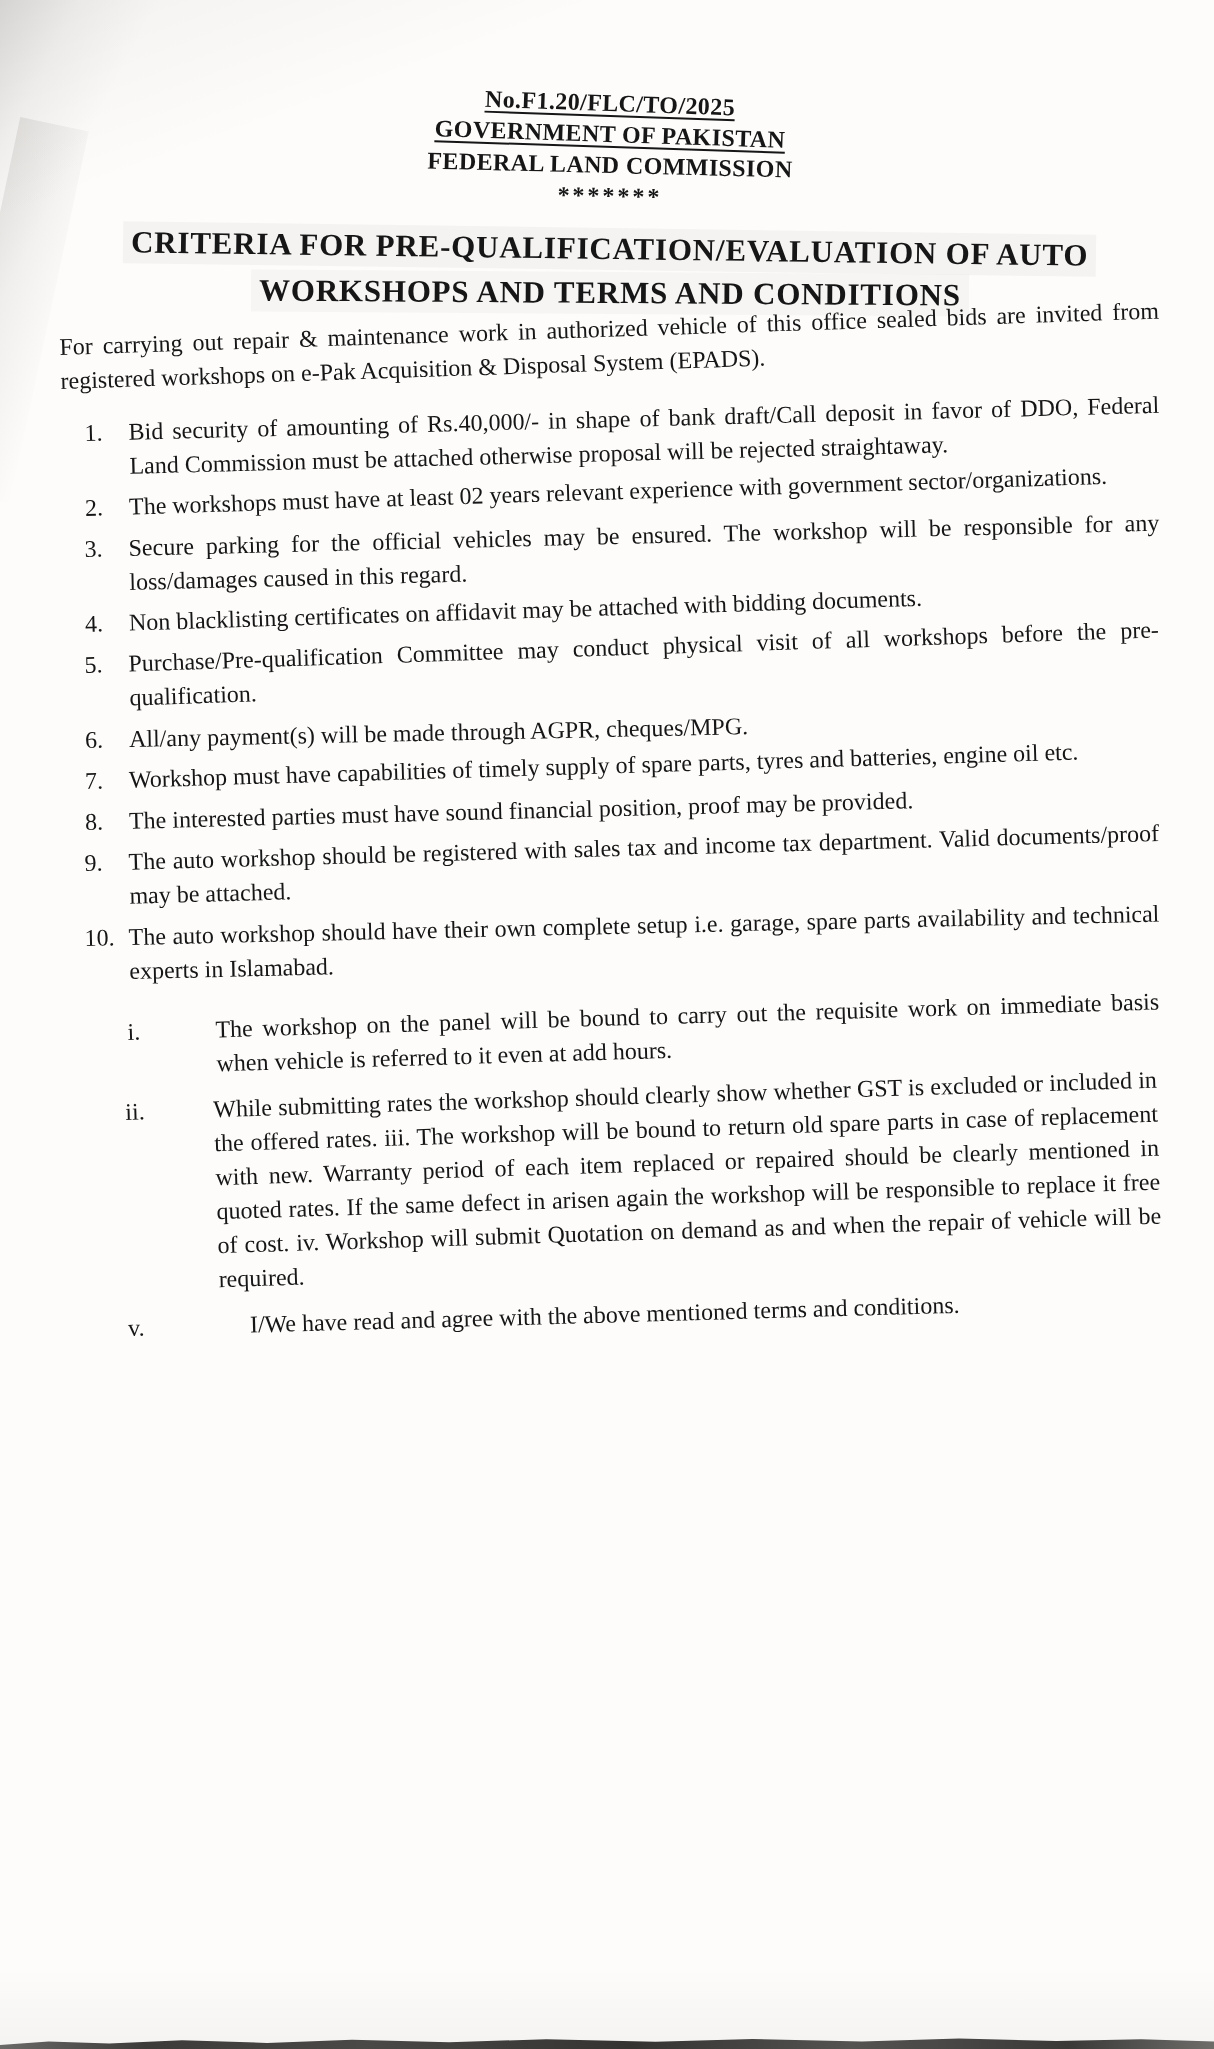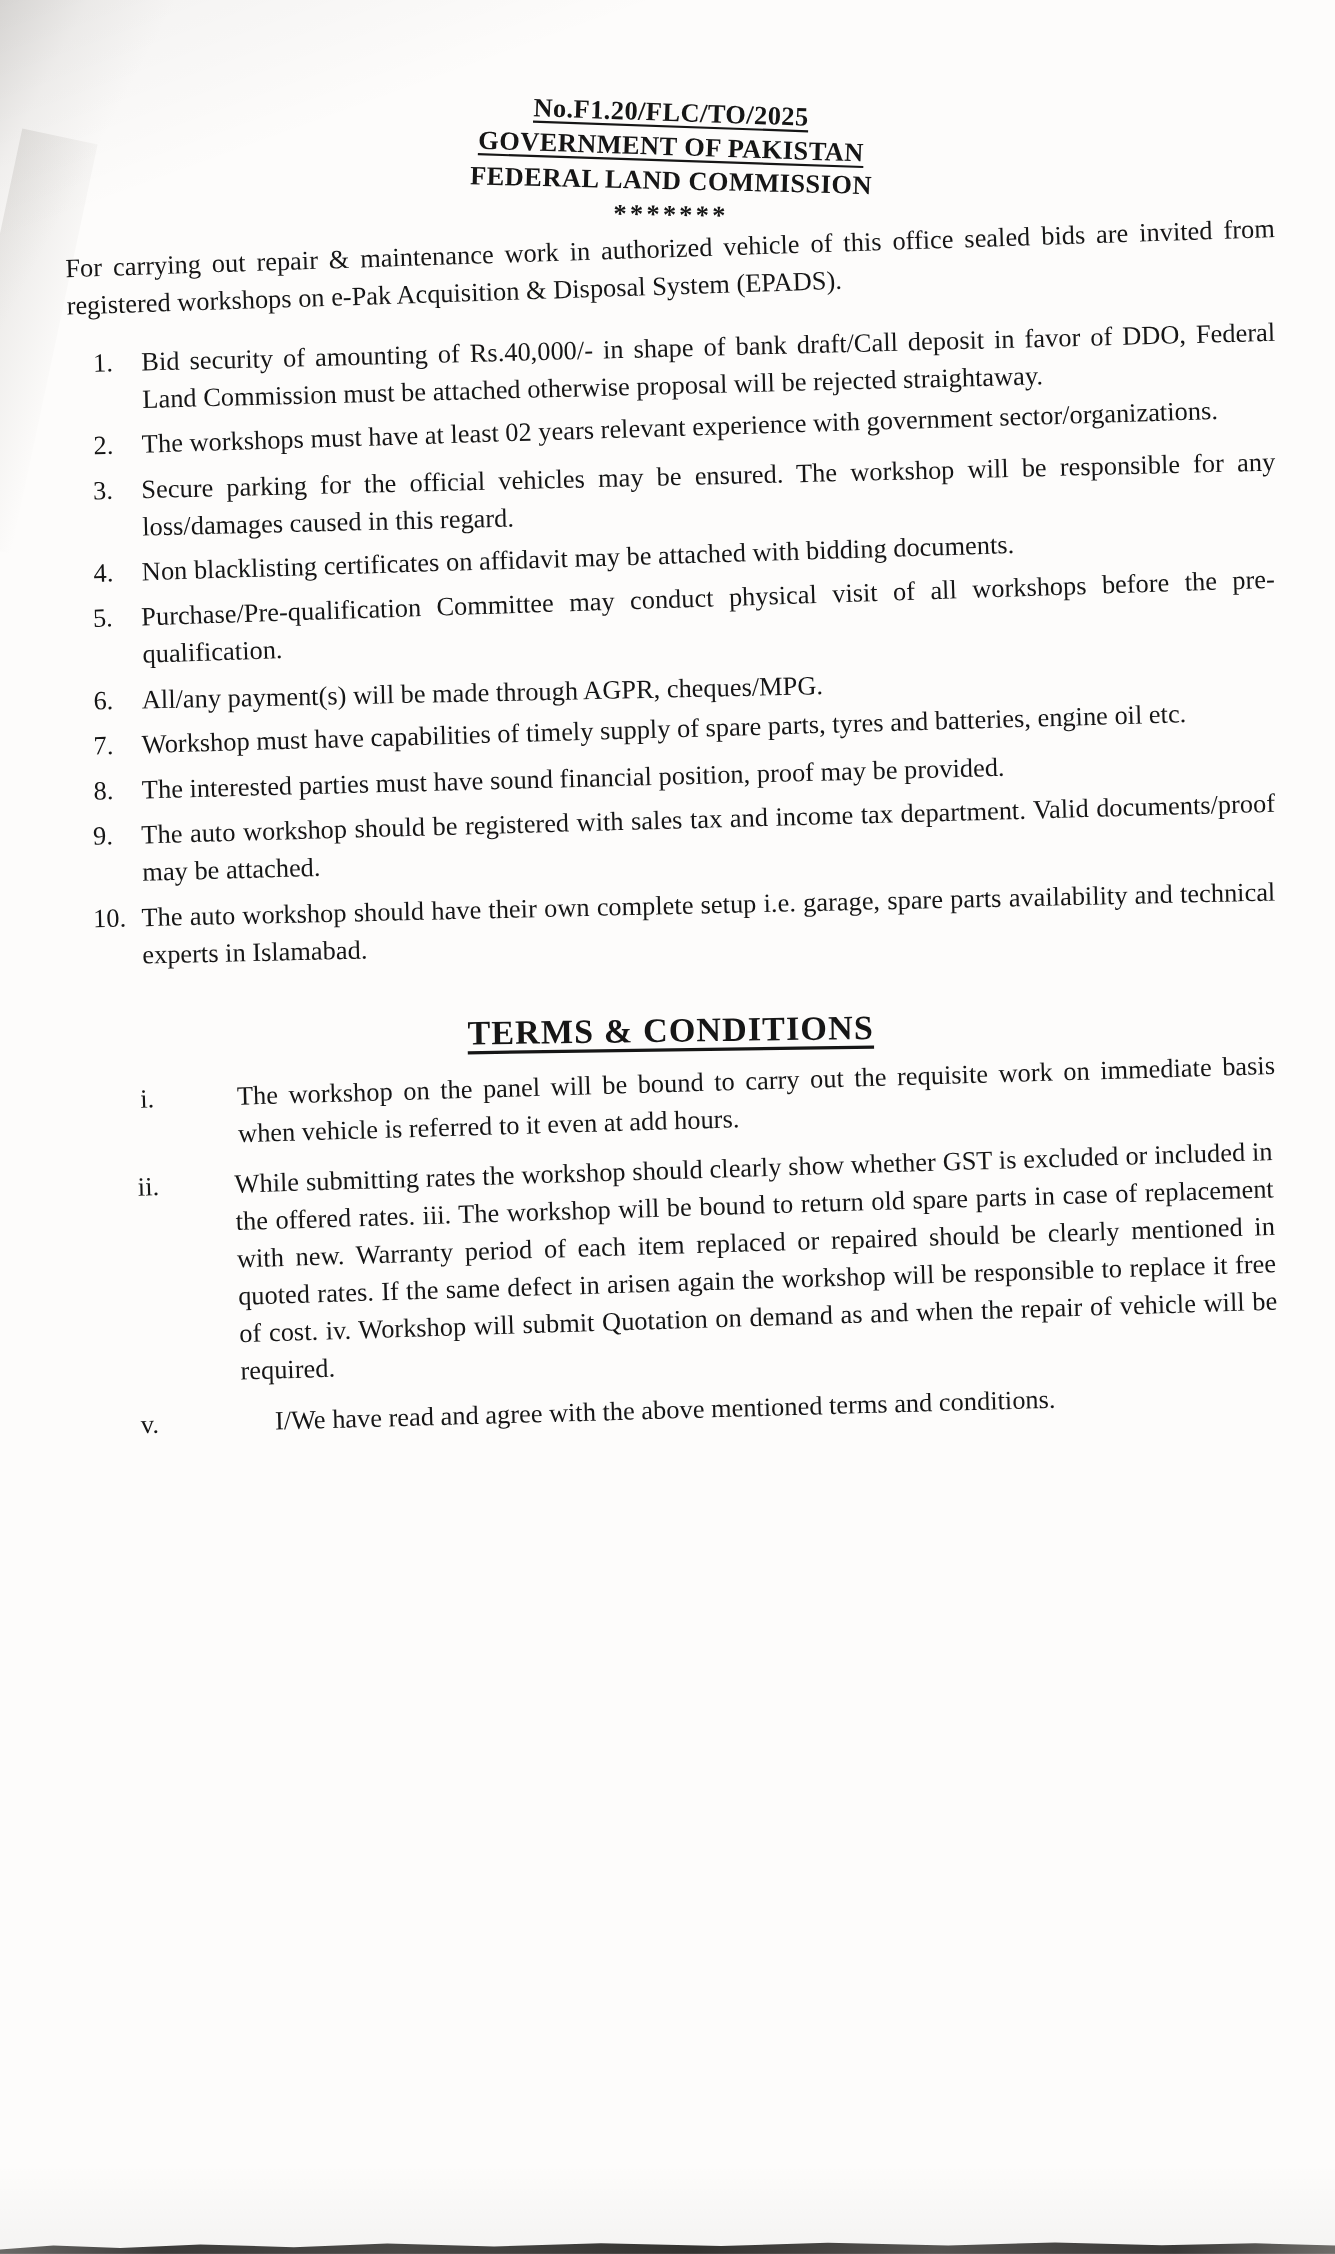--- a/index.html
+++ b/index.html
@@ -111,20 +111,24 @@
   <div class="fold"></div>
   <div class="fold2"></div>
 
   <div class="hdr">
     <div class="u rot-a">No.F1.20/FLC/TO/2025</div>
     <div class="u rot-b">GOVERNMENT OF PAKISTAN</div>
     <div class="rot-c">FEDERAL LAND COMMISSION</div>
     <div class="rot-d">*******</div>
   </div>
 
+  <div class="title">
+    <span class="t1">CRITERIA FOR PRE-QUALIFICATION/EVALUATION OF AUTO</span><br>
+    <span class="t2">WORKSHOPS AND TERMS AND CONDITIONS</span>
+  </div>
 
   <p class="intro">For carrying out repair &amp; maintenance work in authorized vehicle of this office sealed bids are invited from registered workshops on e-Pak Acquisition &amp; Disposal System (EPADS).</p>
 
   <ol class="criteria">
     <li>
         <span class="num">1.</span>
         <span class="txt">Bid security of amounting of Rs.40,000/- in shape of bank draft/Call deposit in favor of DDO, Federal Land Commission must be attached otherwise proposal will be rejected straightaway.</span>
       </li>
     <li>
         <span class="num">2.</span>
@@ -157,21 +161,20 @@
     <li>
         <span class="num">9.</span>
         <span class="txt">The auto workshop should be registered with sales tax and income tax department. Valid documents/proof may be attached.</span>
       </li>
     <li>
         <span class="num">10.</span>
         <span class="txt">The auto workshop should have their own complete setup i.e. garage, spare parts availability and technical experts in Islamabad.</span>
       </li>
   </ol>
 
-  <div class="terms-h"><span>TERMS &amp; CONDITIONS</span></div>
 
   <div class="terms">
     <div class="t-item">
         <span class="t-num">i.</span>
         <span class="t-txt">The workshop on the panel will be bound to carry out the requisite work on immediate basis when vehicle is referred to it even at add hours.</span>
       </div>
     <div class="t-item">
         <span class="t-num">ii.</span>
         <span class="t-txt">While submitting rates the workshop should clearly show whether GST is excluded or included in the offered rates. iii. The workshop will be bound to return old spare parts in case of replacement with new. Warranty period of each item replaced or repaired should be clearly mentioned in quoted rates. If the same defect in arisen again the workshop will be responsible to replace it free of cost. iv. Workshop will submit Quotation on demand as and when the repair of vehicle will be required.</span>
       </div>

